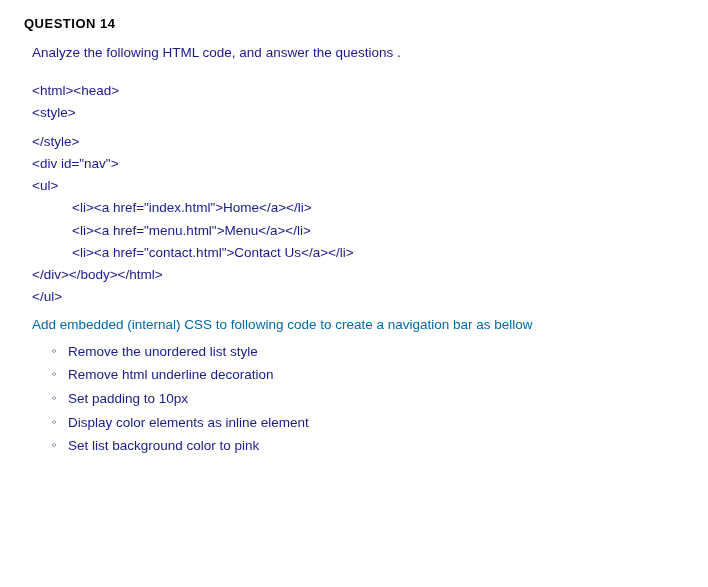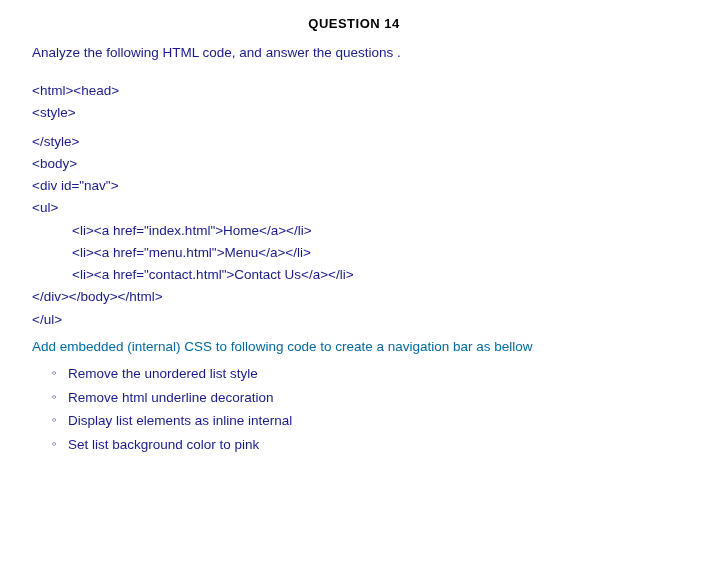--- a/index.html
+++ b/index.html
@@ -14,21 +14,20 @@
       font-size: 14px;
       color: #000000;
       padding: 16px 24px;
     }
 
     .question-header {
       font-weight: bold;
       font-size: 13px;
       margin-bottom: 14px;
       letter-spacing: 0.5px;
-      text-align: center;
     }
 
     .question-body {
       margin-left: 8px;
     }
 
     .intro-text {
       margin-bottom: 6px;
       color: #1a1a8c;
       font-size: 13.5px;
@@ -92,33 +91,33 @@
 
   <div class="question-body">
 
     <div class="intro-text">Analyze the following HTML code, and answer the questions .</div>
 
     <div class="code-block">
       <span class="code-line">&lt;html&gt;&lt;head&gt;</span>
       <span class="code-line">&lt;style&gt;</span>
       <span class="spacer"></span>
       <span class="code-line">&lt;/style&gt;</span>
-      <span class="code-line">&lt;body&gt;</span>
       <span class="code-line">&lt;div id="nav"&gt;</span>
       <span class="code-line">&lt;ul&gt;</span>
       <span class="code-indent">&lt;li&gt;&lt;a href="index.html"&gt;Home&lt;/a&gt;&lt;/li&gt;</span>
       <span class="code-indent">&lt;li&gt;&lt;a href="menu.html"&gt;Menu&lt;/a&gt;&lt;/li&gt;</span>
       <span class="code-indent">&lt;li&gt;&lt;a href="contact.html"&gt;Contact Us&lt;/a&gt;&lt;/li&gt;</span>
       <span class="code-line">&lt;/div&gt;&lt;/body&gt;&lt;/html&gt;</span>
       <span class="code-line">&lt;/ul&gt;</span>
     </div>
 
     <div class="instruction-text">Add embedded (internal) CSS to following code to create a navigation bar as bellow</div>
 
     <ul class="bullet-list">
       <li>Remove the unordered list style</li>
       <li>Remove html underline decoration</li>
-      <li>Display list elements as inline internal</li>
+      <li>Set padding to 10px</li>
+      <li>Display color elements as inline element</li>
       <li>Set list background color to pink</li>
     </ul>
 
   </div>
 </div>
 
 </body></html>

